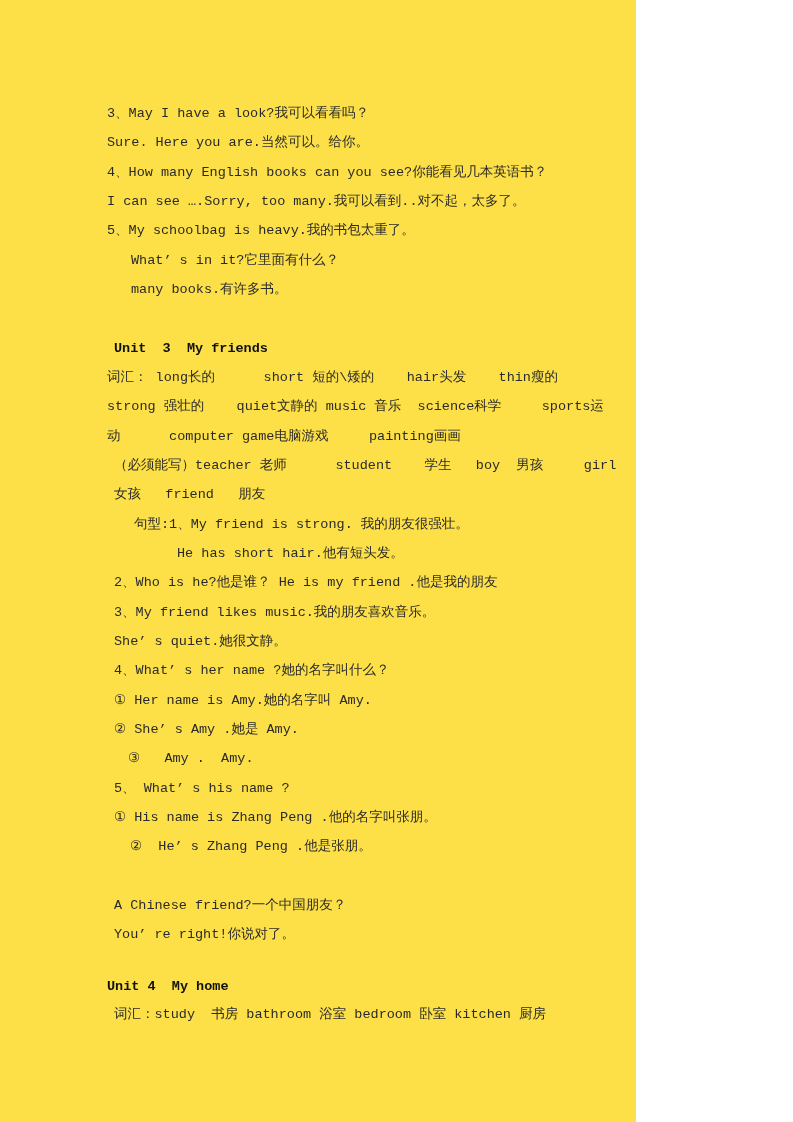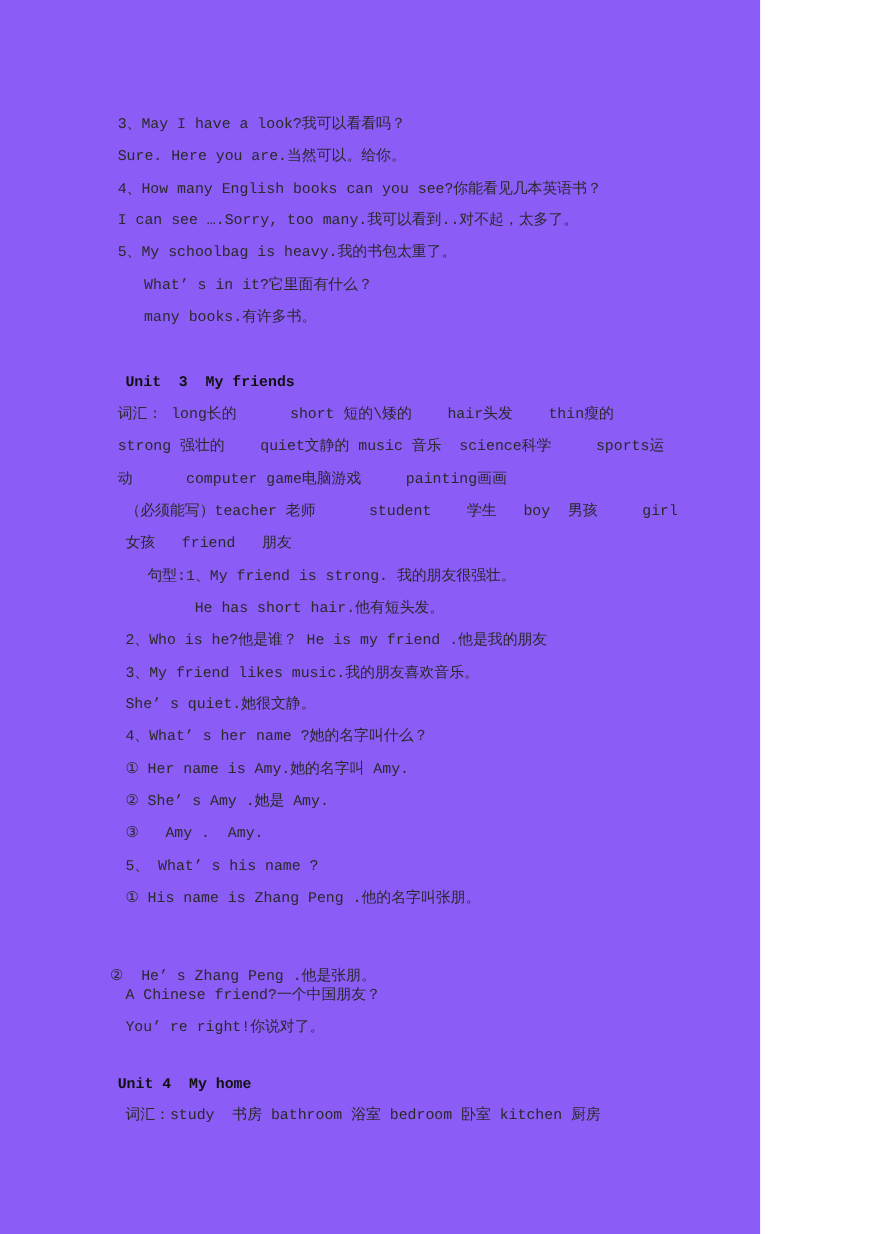--- a/index.html
+++ b/index.html
@@ -1,17 +1,17 @@
 <!DOCTYPE html>
 <html><head>
 <meta charset="utf-8">
 <style>
   html, body { margin: 0; padding: 0; background: #ffffff; }
   body { width: 793px; height: 1122px; position: relative; overflow: hidden; }
-  .page { position: absolute; left: 0; top: 0; width: 691px; height: 1122px; background: #8b5cf6; }
+  .page { position: absolute; left: 0; top: 0; width: 636px; height: 1122px; background: #fde047; }
   .line {
     position: absolute;
     white-space: pre;
     font-family: "Liberation Mono", "DejaVu Sans Mono", monospace;
     font-size: 13.5px;
     color: #2a2a2a;
     line-height: 18px;
   }
   .line.bold { font-weight: bold; color: #111; }
 </style>
@@ -37,23 +37,23 @@
   <div class="line" style="left:114px;top:486px;">女孩   friend   朋友</div>
 
   <div class="line" style="left:114px;top:516px;margin-left:20px;">句型:1、My friend is strong. 我的朋友很强壮。</div>
   <div class="line" style="left:177px;top:545px;">He has short hair.他有短头发。</div>
   <div class="line" style="left:114px;top:574px;">2、Who is he?他是谁？ He is my friend .他是我的朋友</div>
   <div class="line" style="left:114px;top:604px;">3、My friend likes music.我的朋友喜欢音乐。</div>
   <div class="line" style="left:114px;top:633px;">She’ s quiet.她很文静。</div>
   <div class="line" style="left:114px;top:662px;">4、What’ s her name ?她的名字叫什么？</div>
   <div class="line" style="left:114px;top:692px;">① Her name is Amy.她的名字叫 Amy.</div>
   <div class="line" style="left:114px;top:721px;">② She’ s Amy .她是 Amy.</div>
-  <div class="line" style="left:114px;top:750px;">③   Amy .  Amy.</div>
+  <div class="line" style="left:128px;top:750px;">③   Amy .  Amy.</div>
   <div class="line" style="left:114px;top:780px;">5、 What’ s his name ?</div>
   <div class="line" style="left:114px;top:809px;">① His name is Zhang Peng .他的名字叫张朋。</div>
-  <div class="line" style="left:100px;top:838px;margin-top:42px;">②  He’ s Zhang Peng .他是张朋。</div>
+  <div class="line" style="left:130px;top:838px;">②  He’ s Zhang Peng .他是张朋。</div>
   <div class="line" style="left:114px;top:897px;">A Chinese friend?一个中国朋友？</div>
   <div class="line" style="left:114px;top:926px;">You’ re right!你说对了。</div>
 
   <div class="line bold" style="left:107px;top:978px;">Unit 4  My home</div>
   <div class="line" style="left:114px;top:1006px;">词汇：study  书房 bathroom 浴室 bedroom 卧室 kitchen 厨房</div>
 
 </div>
 
 </body></html>

